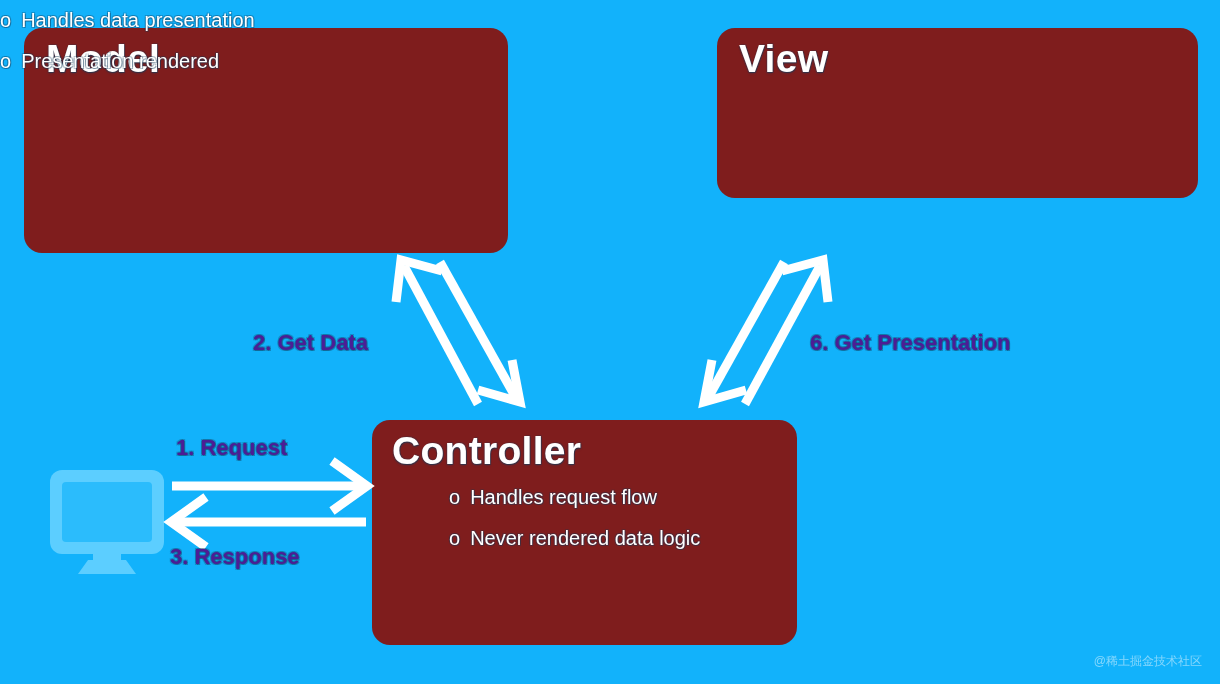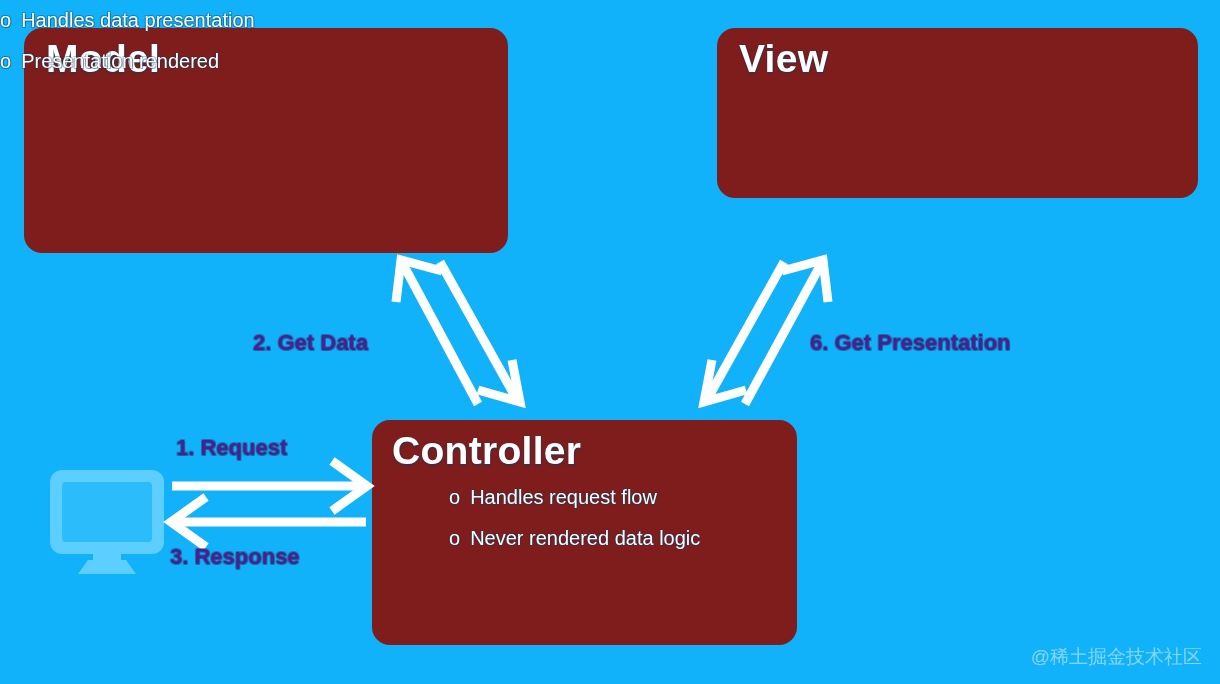--- a/index.html
+++ b/index.html
@@ -108,21 +108,21 @@
     top: 468px;
     width: 118px;
     height: 108px;
   }
 
   
   #watermark {
     position: absolute;
     right: 18px;
     bottom: 14px;
-    font-size: 19px;
+    font-size: 12px;
     color: rgba(255,255,255,.48);
     white-space: nowrap;
   }
 </style>
 </head>
 <body>
 
 <div id="canvas">
 
   <div class="box" id="model-box">

